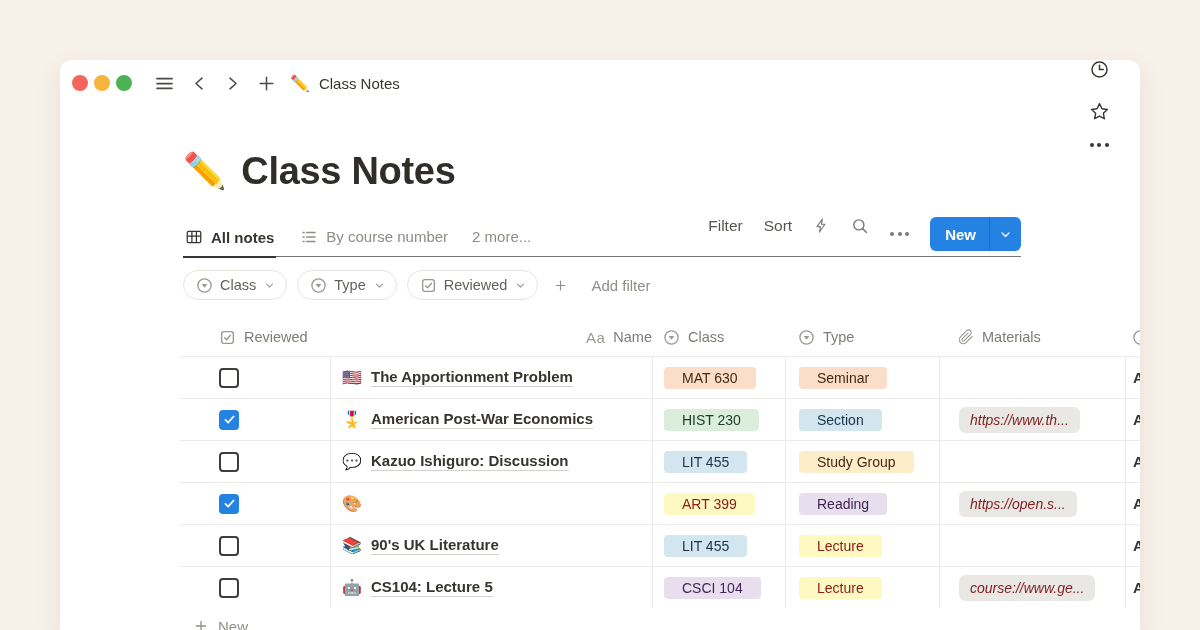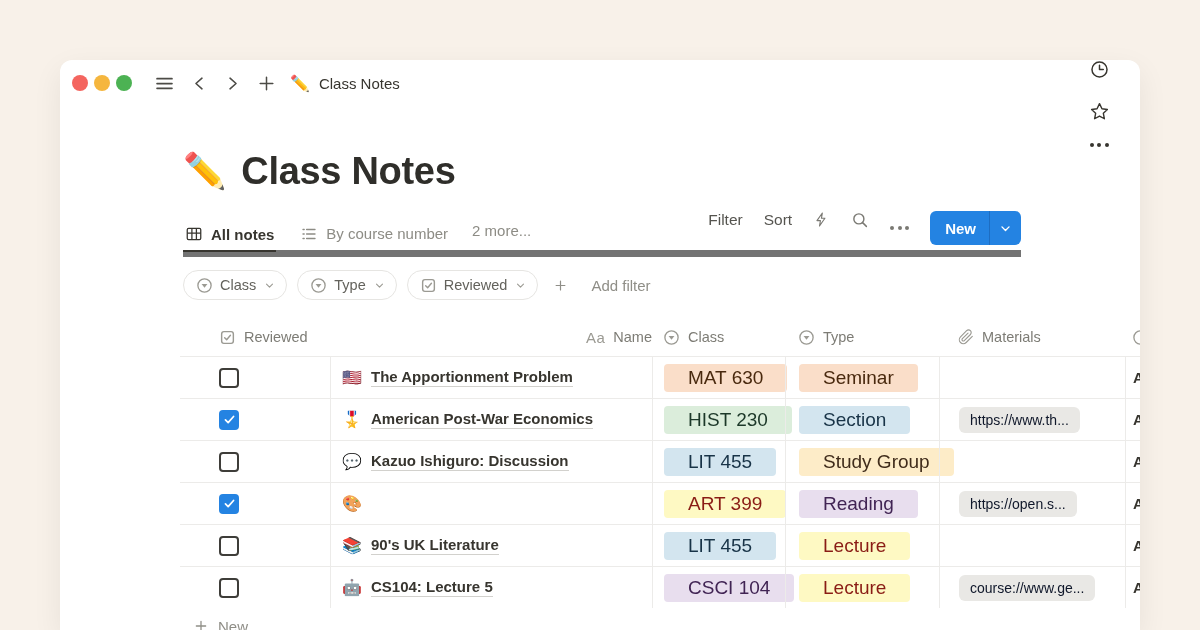--- a/index.html
+++ b/index.html
@@ -35,21 +35,21 @@
   .dots3 i { width:4px; height:4px; border-radius:50%; background:#37352f; }
 
   
   .content { padding:0 119px 0 123px; }
   .page-title { margin-top:44px; display:flex; align-items:center; gap:15px;
     font-size:38px; font-weight:700; color:#2f2e2a; letter-spacing:-0.3px; }
   .page-emoji { font-size:35px; }
 
   
   .toolbar { display:flex; align-items:flex-end; margin-top:24px; height:40px;
-    border-bottom:7px solid #737373; }
+    border-bottom:1px solid #737373; }
   .tabs { display:flex; align-items:flex-end; gap:22px; height:100%; }
   .tab { display:flex; align-items:center; gap:8px; font-size:15px; height:100%;
     color:#8d8c85; padding:0 2px; cursor:pointer; }
   .tab.active { color:#37352f; font-weight:700; border-bottom:2.5px solid #37352f; margin-bottom:-1.5px; }
   .tab .ticon { color:inherit; }
   .tab-more { font-size:15px; color:#8d8c85; padding-bottom:11px; cursor:pointer; }
   .toolbar-right { margin-left:auto; display:flex; gap:21px;
     padding-bottom:5px; color:#55544f; font-size:15.5px; }
   .tool-label { cursor:pointer; }
   .tool-icon { color:#7a7973; cursor:pointer; }
@@ -90,30 +90,30 @@
   .checkbox { width:20px; height:20px; border:2px solid #3e3d39; border-radius:4px;
     background:#fff; display:flex; align-items:center; justify-content:center; cursor:pointer; }
   .checkbox .check { display:none; }
   .checkbox.checked { border:none; background:#2483e2; }
   .checkbox.checked .check { display:block; }
 
   .row-emoji { font-size:16px; width:24px; text-align:center; flex:none; }
   .name-link { margin-left:7px; font-weight:700; font-size:15px; color:#37352f;
     border-bottom:1px solid #d2d1cd; padding-bottom:1px; white-space:nowrap; cursor:pointer; }
 
-  .tag { padding:3px 24px; border-radius:4px; font-size:19px; white-space:nowrap; cursor:pointer; }
+  .tag { padding:3px 18px; border-radius:4px; font-size:14px; white-space:nowrap; cursor:pointer; }
   .chip-orange { background:#fadec9; color:#49290e; }
   .chip-green  { background:#dbeddb; color:#1c3829;text-align:center; }
   .chip-blue   { background:#d3e5ef; color:#183347; }
   .chip-red    { background:#fef9c3; color:#8a1c15; }
   .chip-purple { background:#e8deee; color:#412454; }
   .chip-yellow { background:#fdecc8; color:#402c1b; }
 
-  .url-chip { background:#e9e8e5; color:#0f172a; padding:5px 11px; border-radius:6px;
-    font-size:14px; white-space:nowrap; cursor:pointer; }
+  .url-chip { background:#e9e8e5; color:#7f1d1d; padding:5px 11px; border-radius:6px;
+    font-size:14px; white-space:nowrap; cursor:pointer;font-style:italic; }
   .url-chip:empty { display:none; }
 
   .overflow-text { font-size:15px; font-weight:700; color:#37352f; }
   .overflow-circle { color:#9b9a93; }
 
   .tfoot { display:flex; align-items:center; gap:9px; height:36px; padding-left:13px;
     color:#8f8e87; font-size:15px; cursor:pointer; }
 </style>
 </head>
 <body>

